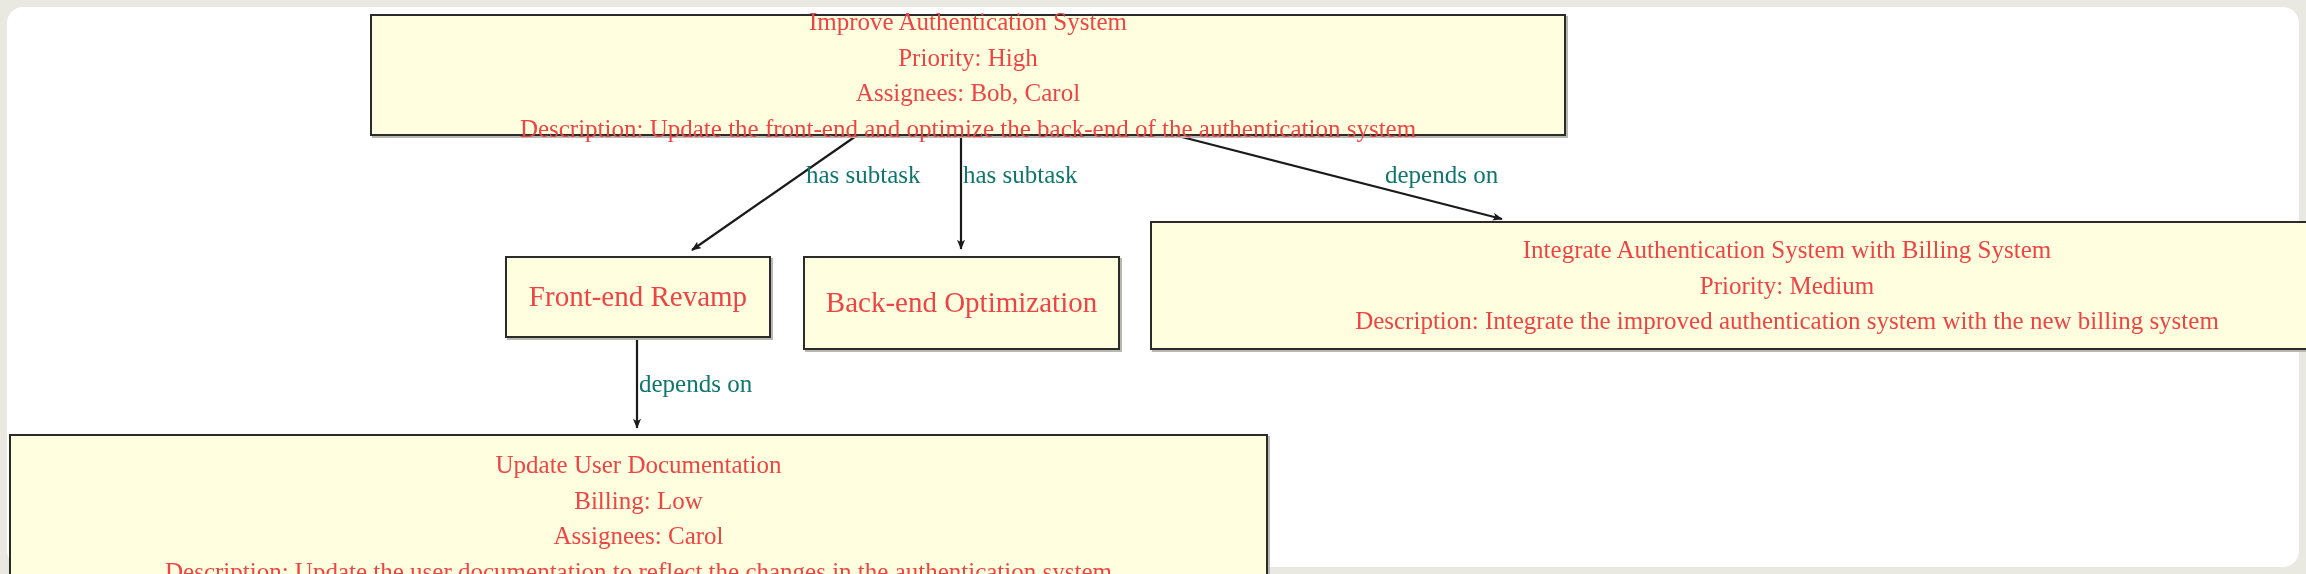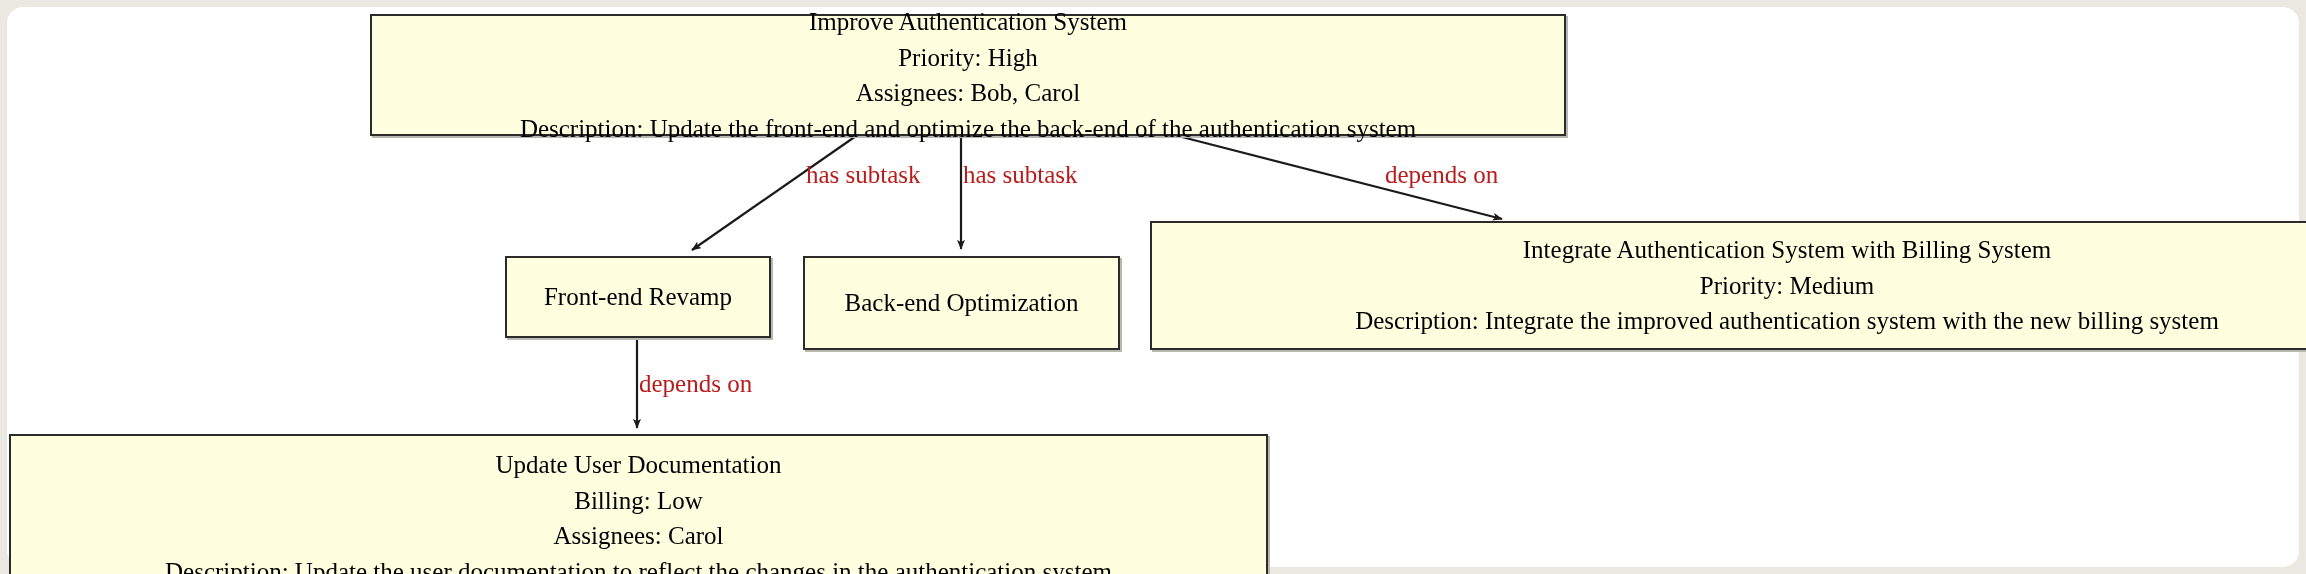--- a/index.html
+++ b/index.html
@@ -37,43 +37,43 @@
     width: 2306px;
     height: 574px;
     pointer-events: none;
   }
   .node {
     position: absolute;
     background: #ffffe0;
     border: 2px solid #2b2b2b;
     box-sizing: border-box;
     box-shadow: 2px 2px 0 0 #b8b8b0;
-    color: #000000;
+    color: #ef4444;
     text-align: center;
     display: flex;
     flex-direction: column;
     justify-content: center;
     align-items: center;
     line-height: 1.42;
   }
   .node .nline {
     display: block;
     white-space: nowrap;
     font-size: 25px;
   }
   .node.simple {
     justify-content: center;
   }
   .node.simple .nline {
-    font-size: 25px;
+    font-size: 29px;
   }
   .edge-label {
     position: absolute;
     font-size: 25px;
-    color: #b91c1c;
+    color: #0f766e;
     white-space: nowrap;
     line-height: 1;
     background: transparent;
   }
   
   #node-improve      { left: 370px;  top: 14px;  width: 1196px; height: 122px; }
   #node-frontend     { left: 505px;  top: 256px; width: 266px;  height: 82px;  }
   #node-backend      { left: 803px;  top: 256px; width: 317px;  height: 94px;  }
   #node-integrate    { left: 1150px; top: 221px; width: 1274px; height: 129px; }
   #node-update       { left: 9px;    top: 434px; width: 1259px; height: 168px; }

